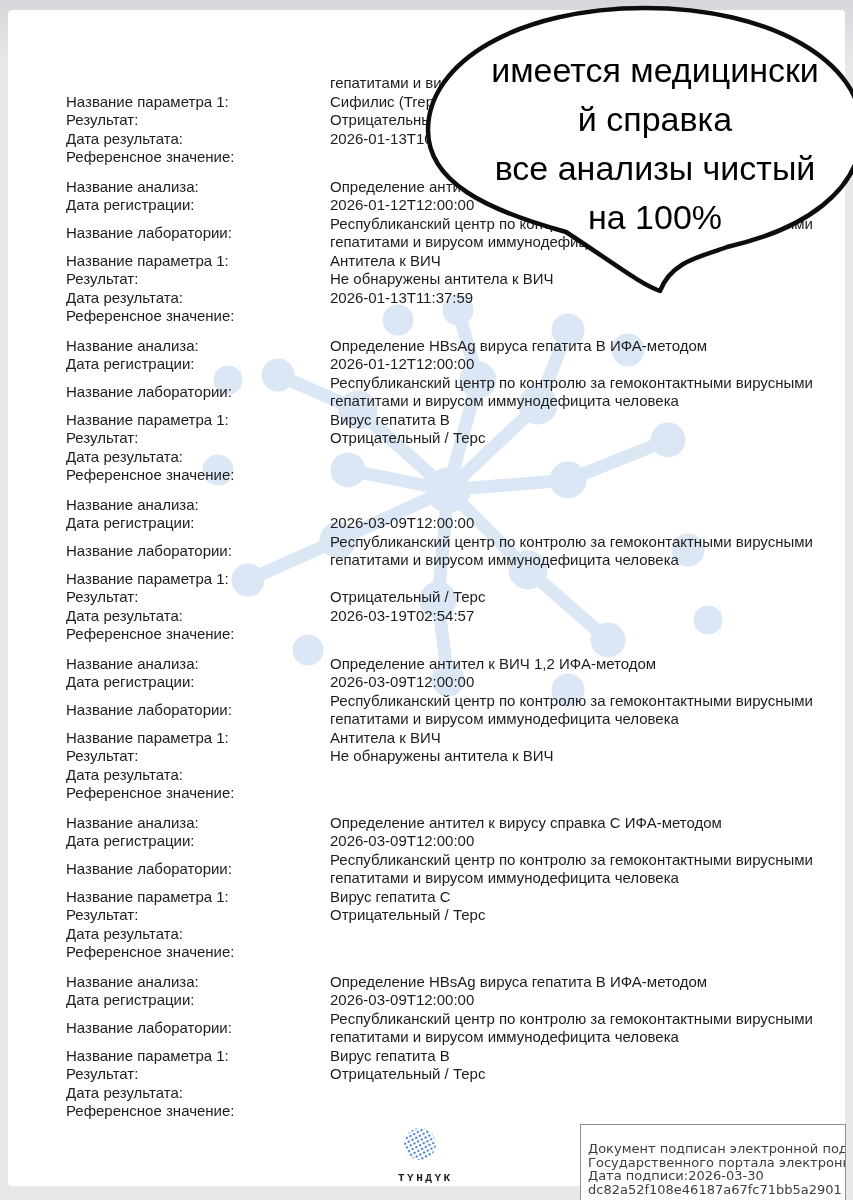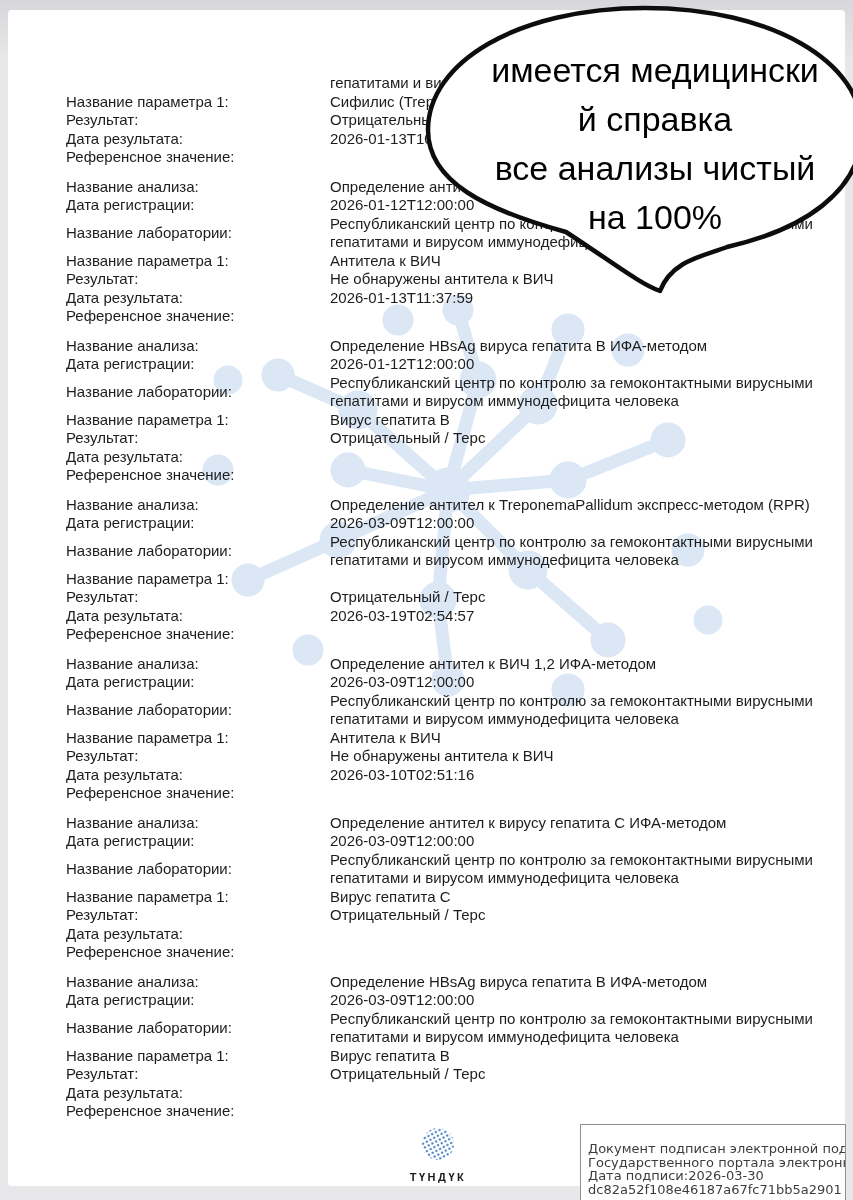--- a/index.html
+++ b/index.html
@@ -21,21 +21,21 @@
   .row .lbl,.row .val{line-height:18.5px;white-space:nowrap;overflow:hidden;}
   .row.lab-row{align-items:center;}
   .block{margin-bottom:11px;}
   .bubble-svg{position:absolute;left:0;top:0;z-index:5;}
   .bubble-text{
     position:absolute;left:455px;top:46px;width:400px;z-index:6;
     text-align:center;font-size:34px;line-height:49px;color:#000;
   }
   .footer-logo{
     position:absolute;left:390px;top:1116px;width:80px;z-index:2;
-    text-align:center;
+    font-family:Liberation Mono, monospace;
   }
   .footer-logo .logo-word{
     margin-top:1px;font-size:11px;font-weight:bold;letter-spacing:2.5px;
     color:#1b1b1b;
   }
   .sig-box{
     position:absolute;left:572px;top:1114px;width:250px;z-index:2;
     border:1px solid #8f8f8f;background:#fff;padding:17px 7px;
     font-family:"DejaVu Sans",sans-serif;font-size:13px;line-height:13.5px;
     color:#3d3d3d;white-space:nowrap;overflow:hidden;
@@ -178,21 +178,20 @@
         </div>
       <div class="row">
           <span class="lbl">Референсное значение:</span>
           <span class="val"></span>
         </div>
     </div>
 
     <div class="block">
       <div class="row">
           <span class="lbl">Название анализа:</span>
-          <span class="val">Определение антител к TreponemaPallidum экспресс-методом (RPR)</span>
         </div>
       <div class="row">
           <span class="lbl">Дата регистрации:</span>
           <span class="val">2026-03-09T12:00:00</span>
         </div>
       <div class="row lab-row">
           <span class="lbl">Название лаборатории:</span>
           <span class="val">
             <span style="display:block">Республиканский центр по контролю за гемоконтактными вирусными</span>
             <span style="display:block">гепатитами и вирусом иммунодефицита человека</span>
@@ -234,32 +233,31 @@
       <div class="row">
           <span class="lbl">Название параметра 1:</span>
           <span class="val">Антитела к ВИЧ</span>
         </div>
       <div class="row">
           <span class="lbl">Результат:</span>
           <span class="val">Не обнаружены антитела к ВИЧ</span>
         </div>
       <div class="row">
           <span class="lbl">Дата результата:</span>
-          <span class="val">2026-03-10T02:51:16</span>
-        </div>
-      <div class="row">
-          <span class="lbl">Референсное значение:</span>
-          <span class="val"></span>
-        </div>
-    </div>
-
-    <div class="block">
-      <div class="row">
-          <span class="lbl">Название анализа:</span>
-          <span class="val">Определение антител к вирусу гепатита С ИФА-методом</span>
+        </div>
+      <div class="row">
+          <span class="lbl">Референсное значение:</span>
+          <span class="val"></span>
+        </div>
+    </div>
+
+    <div class="block">
+      <div class="row">
+          <span class="lbl">Название анализа:</span>
+          <span class="val">Определение антител к вирусу справка С ИФА-методом</span>
         </div>
       <div class="row">
           <span class="lbl">Дата регистрации:</span>
           <span class="val">2026-03-09T12:00:00</span>
         </div>
       <div class="row lab-row">
           <span class="lbl">Название лаборатории:</span>
           <span class="val">
             <span style="display:block">Республиканский центр по контролю за гемоконтактными вирусными</span>
             <span style="display:block">гепатитами и вирусом иммунодефицита человека</span>

